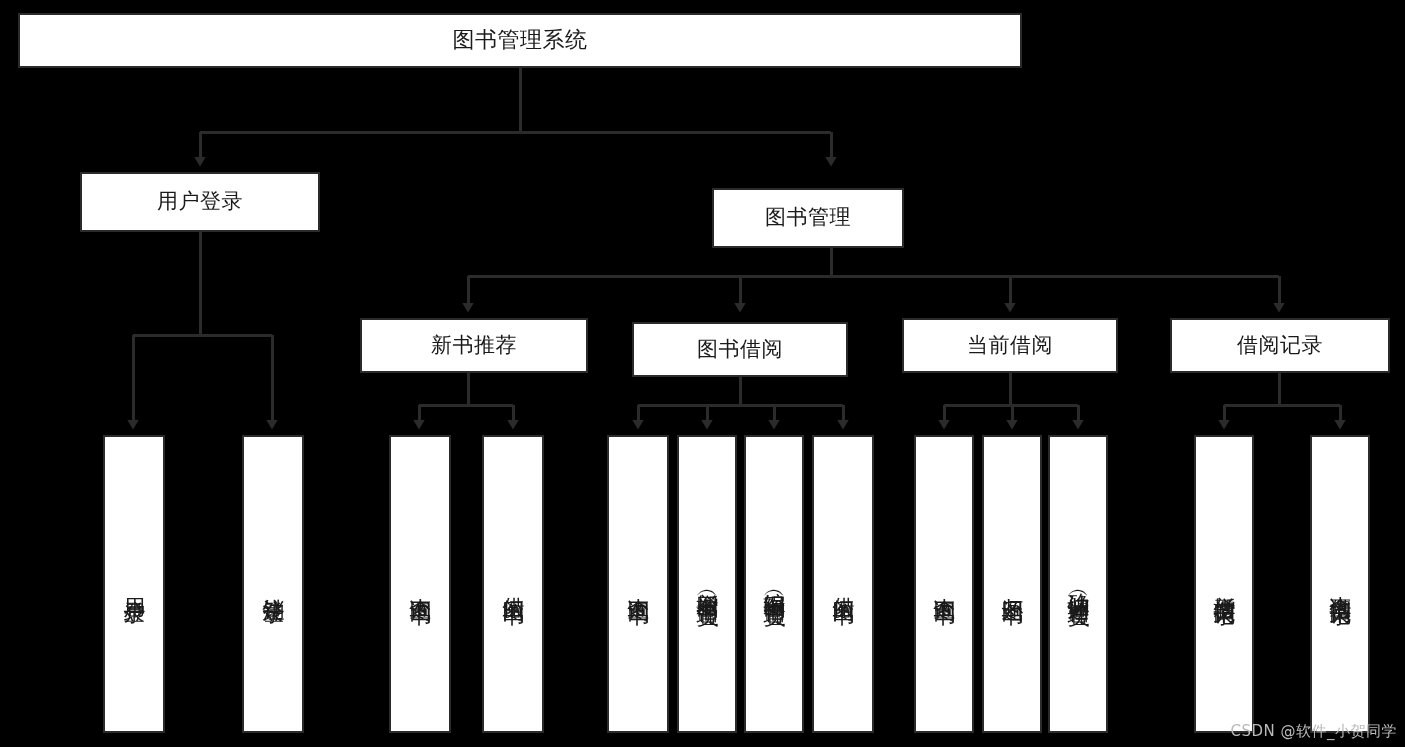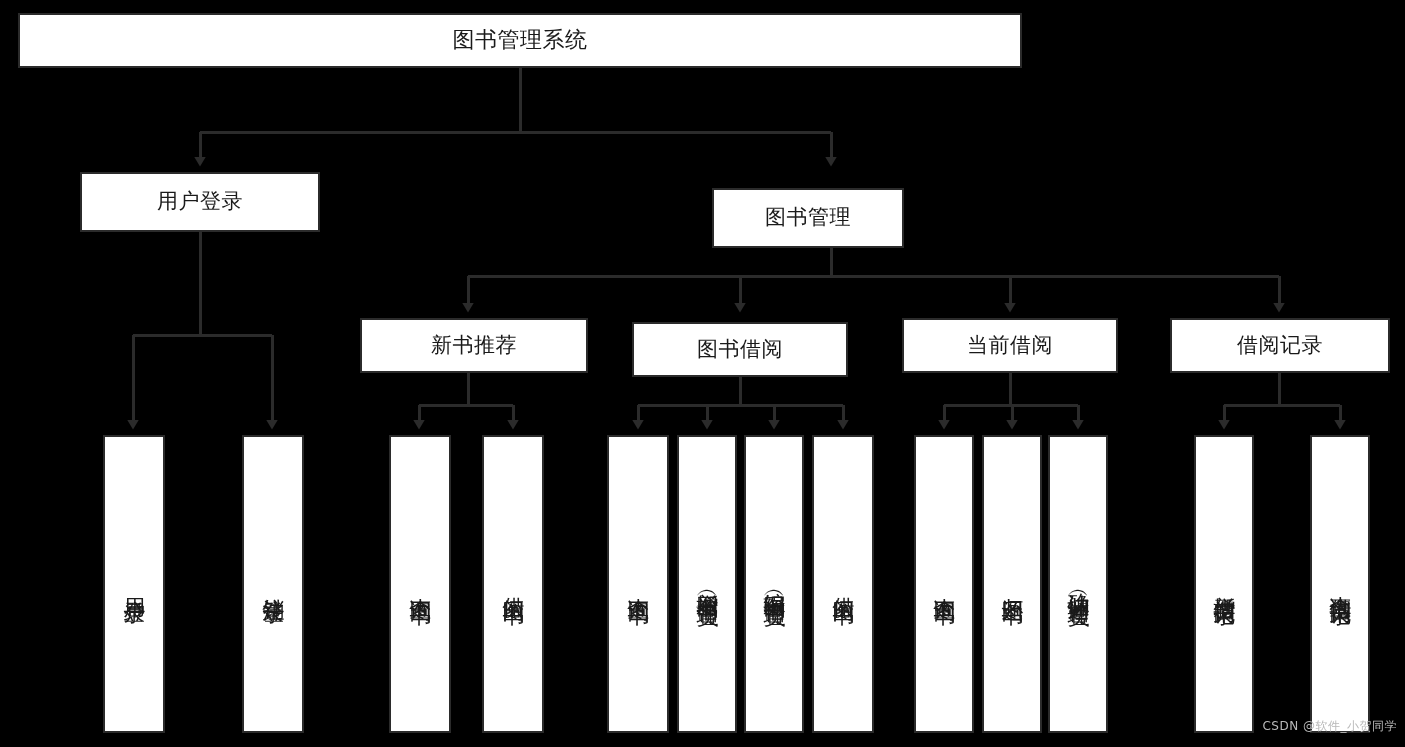--- a/index.html
+++ b/index.html
@@ -57,22 +57,22 @@
     letter-spacing: 2px;
     white-space: nowrap;
     color: #1a1a1a;
   }
   .htext {
     white-space: nowrap;
   }
   #watermark {
     position: absolute;
     right: 8px;
-    bottom: 12px;
-    font-size: 12px;
+    bottom: 6px;
+    font-size: 15px;
     color: #b9b9b9;
     letter-spacing: 0.5px;
     white-space: nowrap;
   }
 </style>
 </head>
 <body>
 
 <div id="diagram">
 

